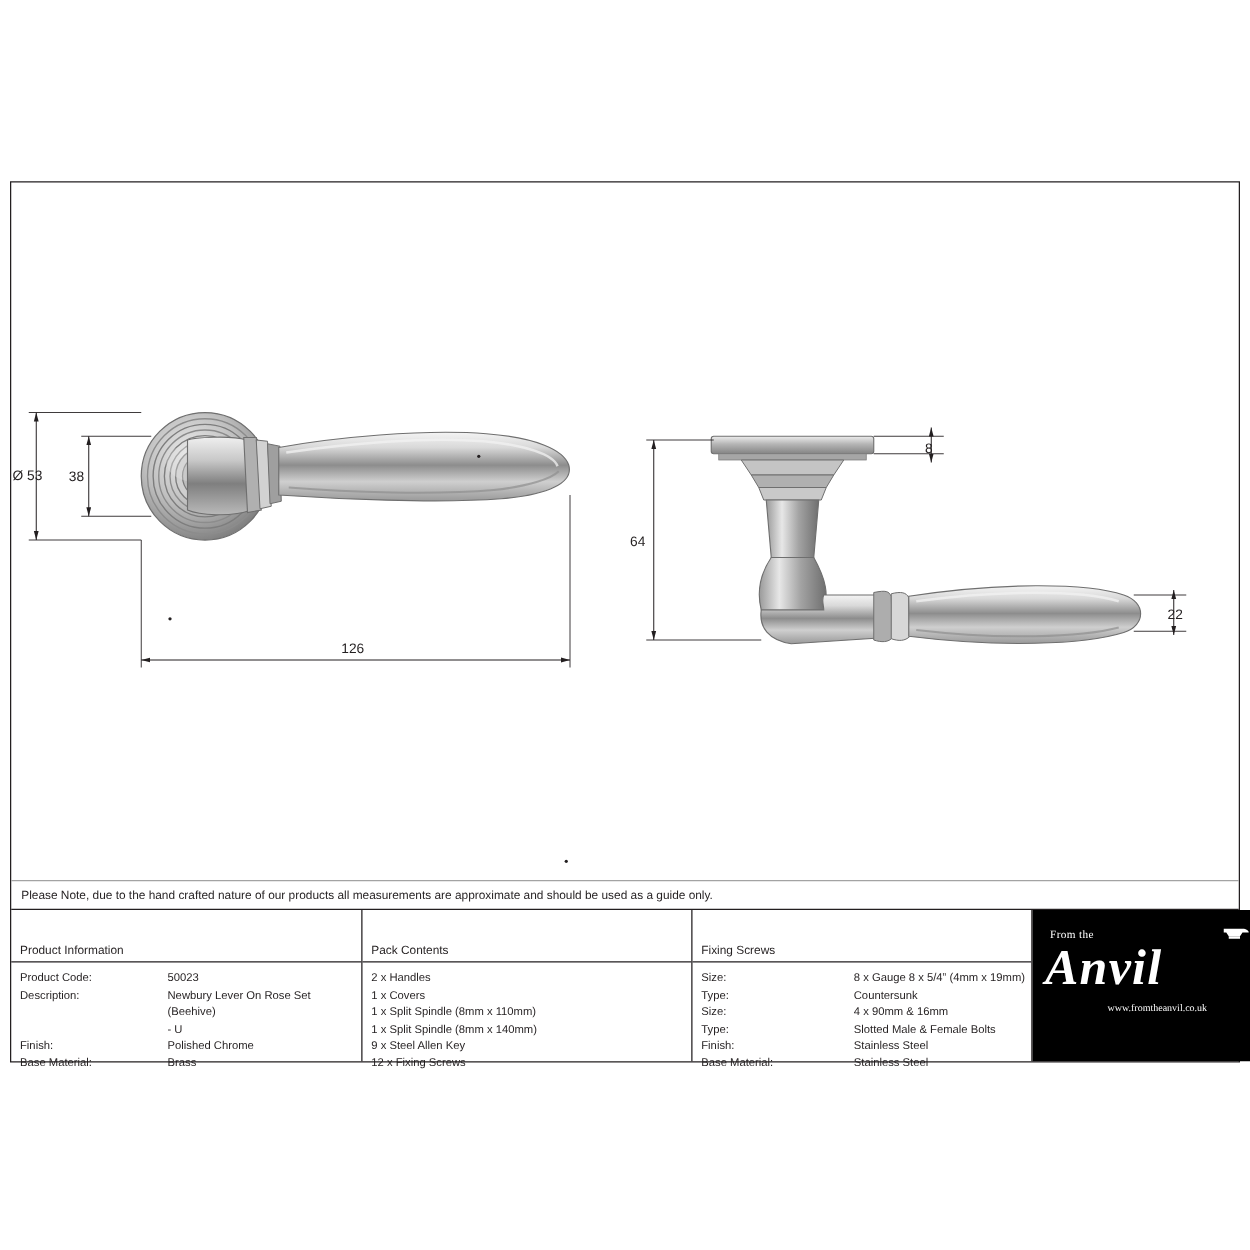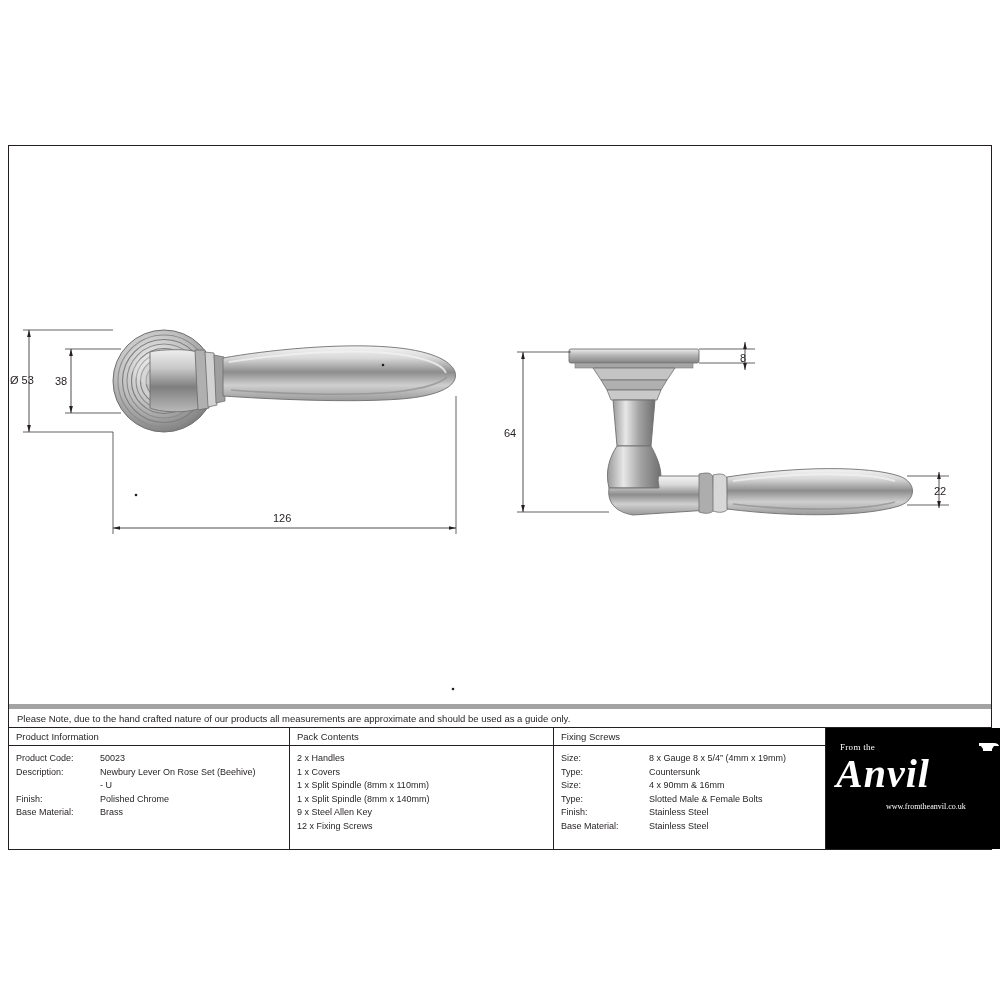--- a/index.html
+++ b/index.html
@@ -30,21 +30,21 @@
     top: 0;
     width: 982px;
     height: 558px;
   }
   .note-row {
     position: absolute;
     left: 0;
     top: 558px;
     width: 982px;
     height: 24px;
-    border-top: 5px solid #a3a3a3;
+    border-top: 1px solid #a3a3a3;
     border-bottom: 1px solid #231f20;
     box-sizing: border-box;
     display: flex;
     align-items: center;
     padding-left: 8px;
     font-size: 9.5px;
   }
   .table-row {
     position: absolute;
     left: 0;
@@ -62,28 +62,30 @@
   .col-product { width: 281px; }
   .col-pack { width: 264px; }
   .col-fixing { width: 272px; }
   .col-logo { width: 165px; border-right: none; }
   .col-head {
     height: 18px;
     border-bottom: 1px solid #231f20;
     font-size: 9.5px;
     padding: 3px 0 0 7px;
     box-sizing: border-box;
+    margin-top: 24px;
   }
   .col-body {
     padding: 6px 0 0 7px;
     font-size: 9px;
     line-height: 13.6px;
   }
   .kv {
     display: flex;
+    gap: 34px;
   }
   .kv .k {
     width: 84px;
     flex: 0 0 84px;
   }
   .kv .v {
     flex: 1 1 auto;
   }
   .kv-fix .k {
     width: 88px;

